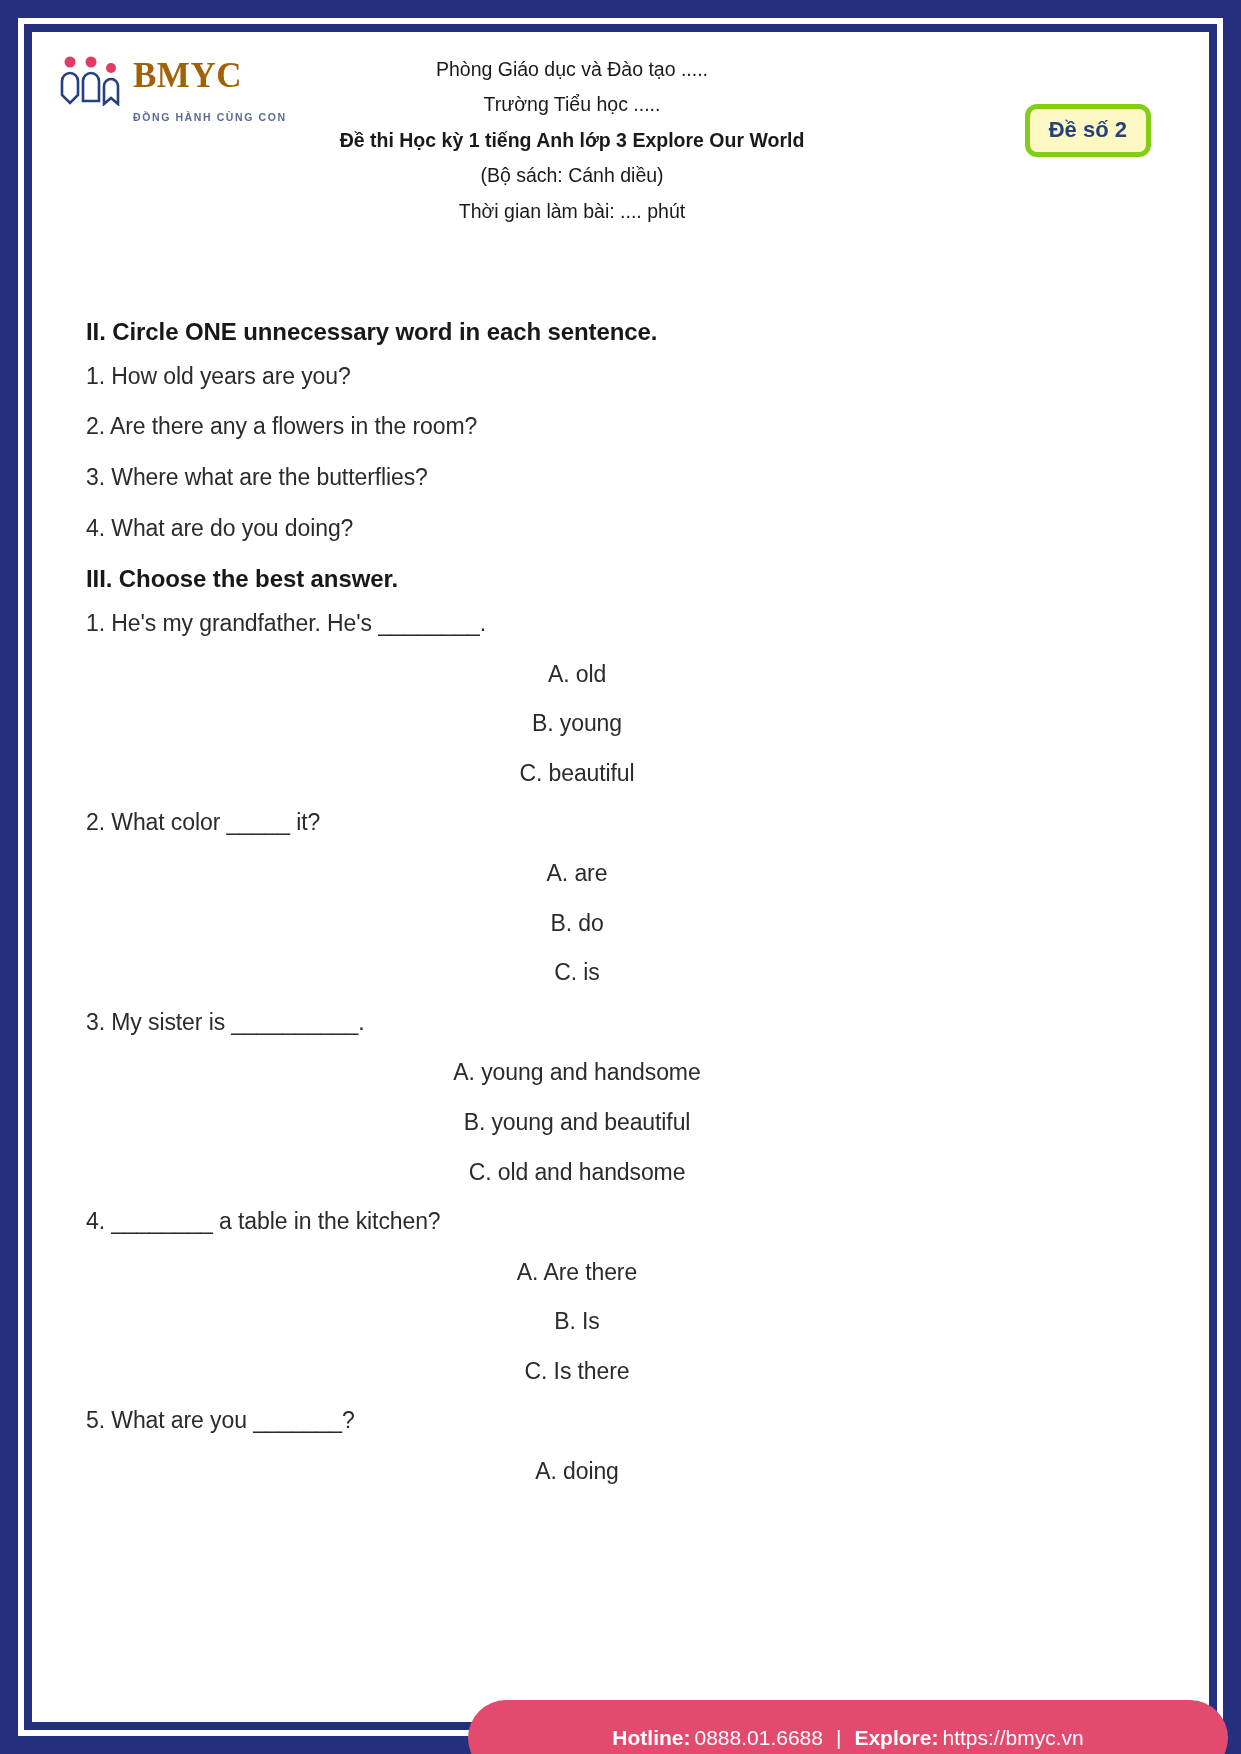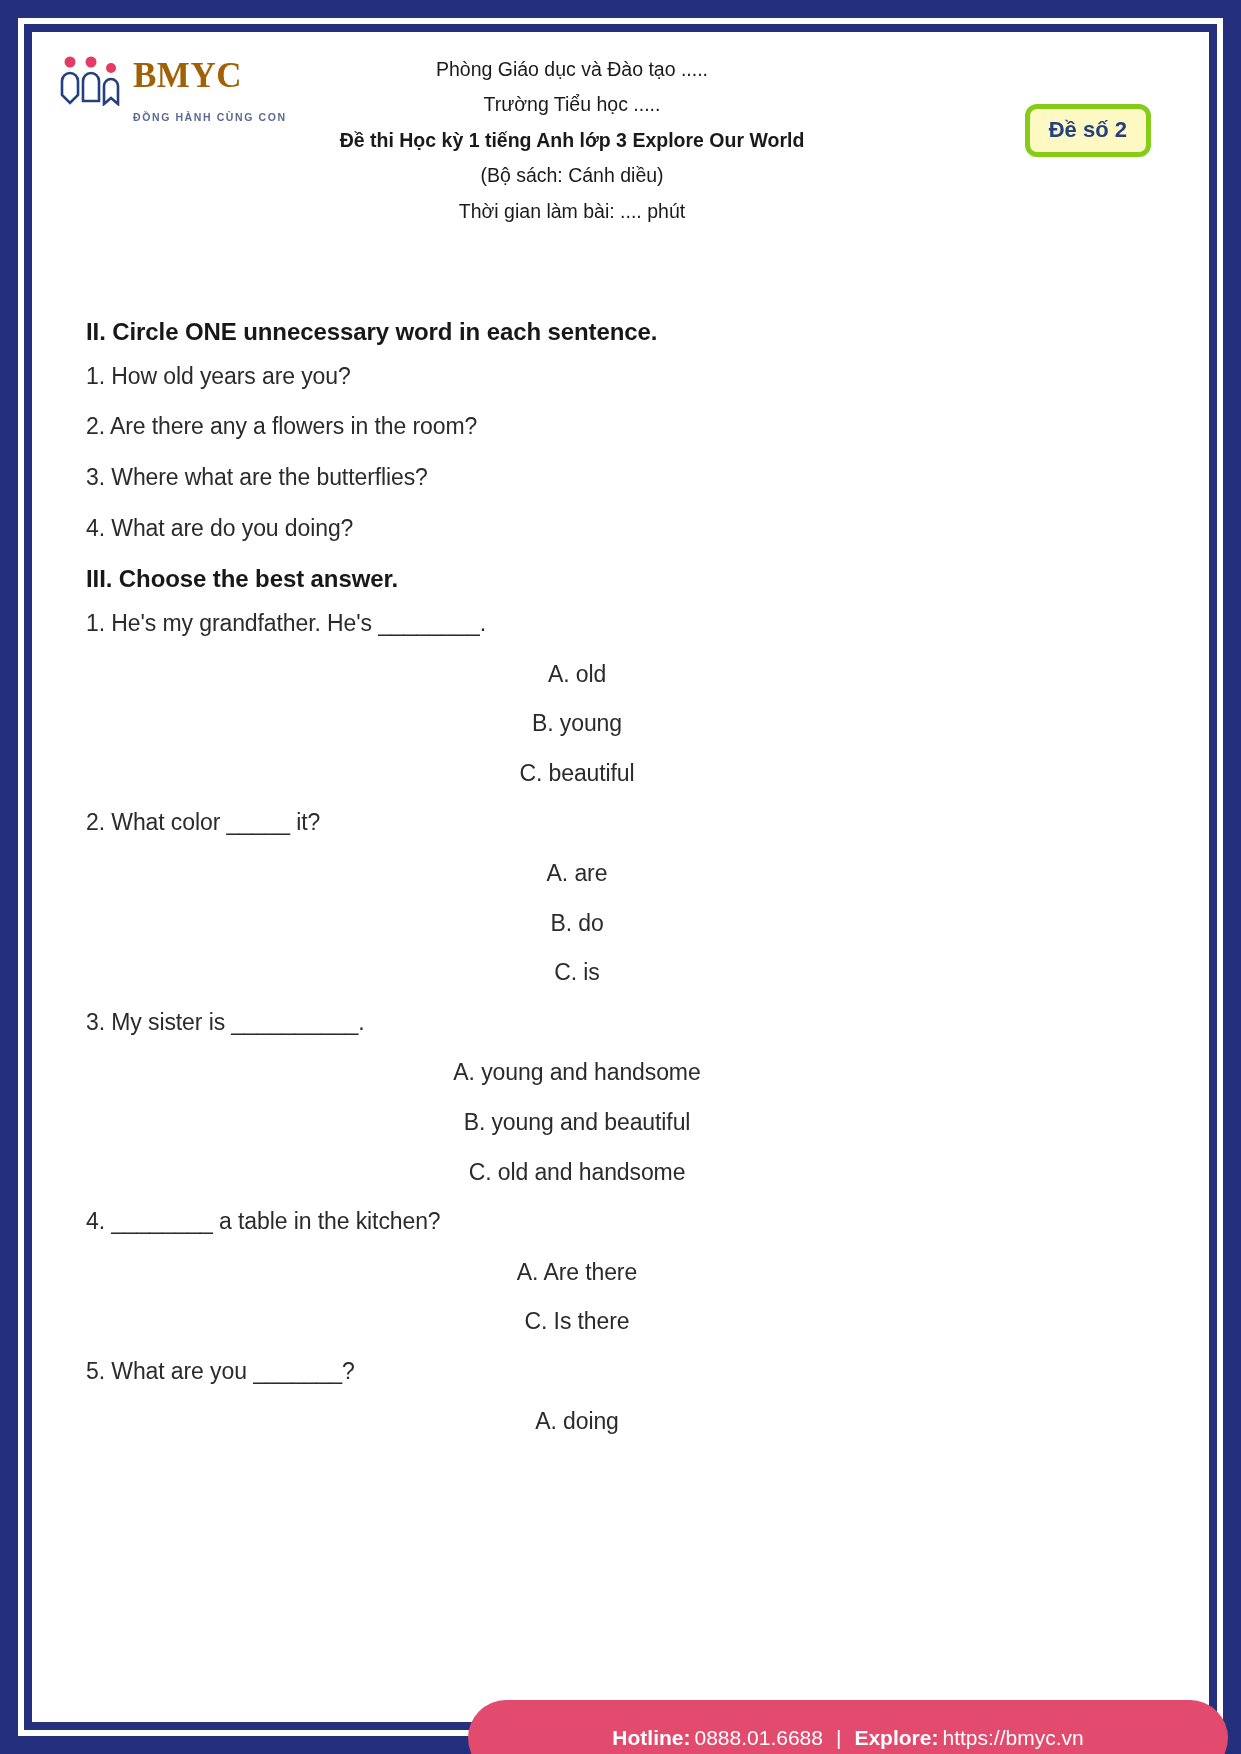--- a/index.html
+++ b/index.html
@@ -236,20 +236,21 @@
         <div class="q-line">2. What color _____ it?</div>
         <div class="q-line opt">A. are</div>
         <div class="q-line opt">B. do</div>
         <div class="q-line opt">C. is</div>
         <div class="q-line">3. My sister is __________.</div>
         <div class="q-line opt">A. young and handsome</div>
         <div class="q-line opt">B. young and beautiful</div>
         <div class="q-line opt">C. old and handsome</div>
         <div class="q-line">4. ________ a table in the kitchen?</div>
         <div class="q-line opt">A. Are there</div>
+        <div class="q-line opt">B. Is</div>
         <div class="q-line opt">C. Is there</div>
         <div class="q-line">5. What are you _______?</div>
         <div class="q-line opt">A. doing</div>
       </div>
     </div>
   </div>
 
   <div class="footer-bar">
     <span class="footer-seg" style="font-weight:700">Hotline:</span>
     <span class="footer-seg">0888.01.6688</span>

